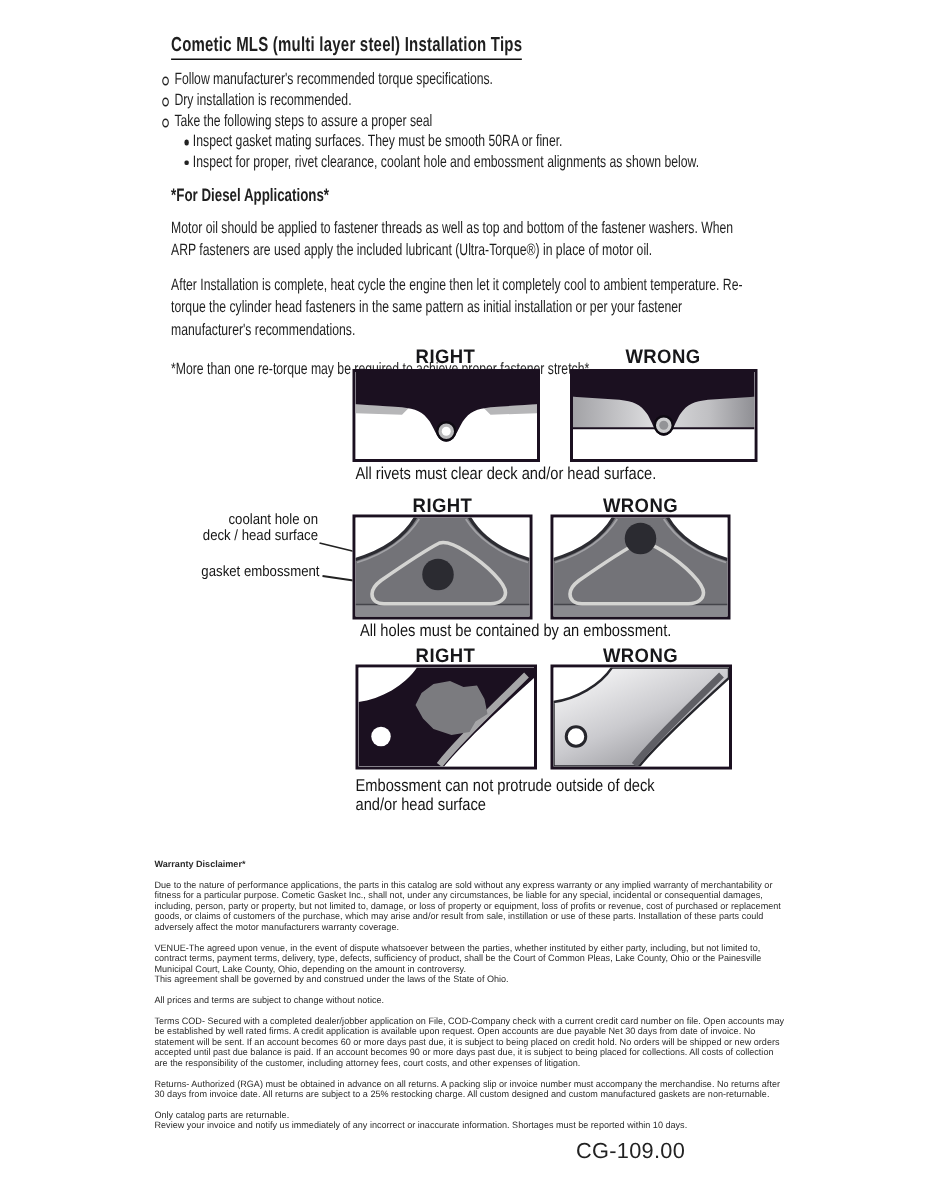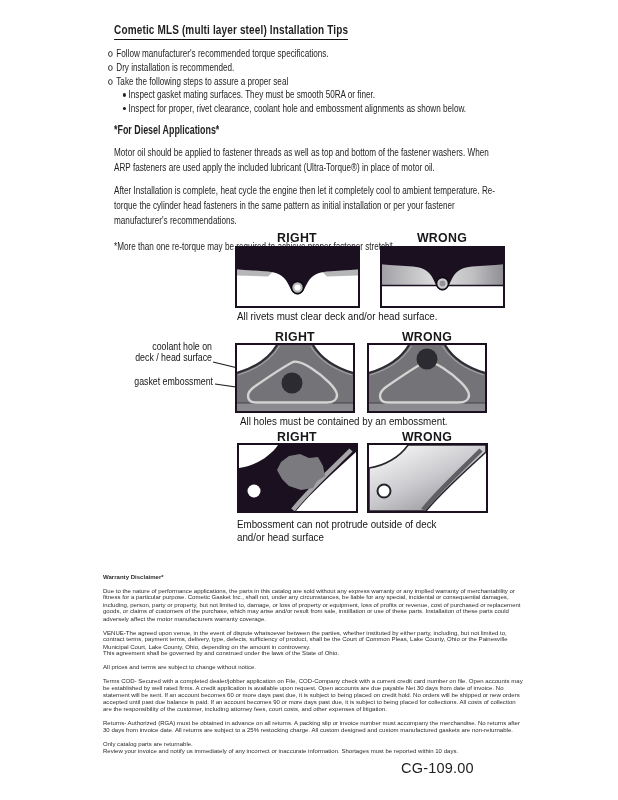--- a/index.html
+++ b/index.html
@@ -54,21 +54,21 @@
   
   .fineprint{
     position:absolute;left:103px;top:573px;width:765px;
     transform:scale(0.55,0.56);transform-origin:0 0;
     font-size:11px;line-height:12.6px;color:#2a2a2a;
   }
   .fineprint .fp-heading{font-weight:bold;margin:0 0 12px 0;}
   .fineprint p{margin:0 0 12px 0;white-space:pre-line;}
   
   .footer-code{
-    position:absolute;left:401px;top:760px;font-size:14.5px;color:#222;
+    position:absolute;left:384px;top:760px;font-size:14.5px;color:#222;
     letter-spacing:.2px;
   }
 </style>
 </head>
 <body>
 
 <div class="main-text">
   <div class="doc-title">Cometic MLS (multi layer steel) Installation Tips</div>
 
   <div class="bullets">

